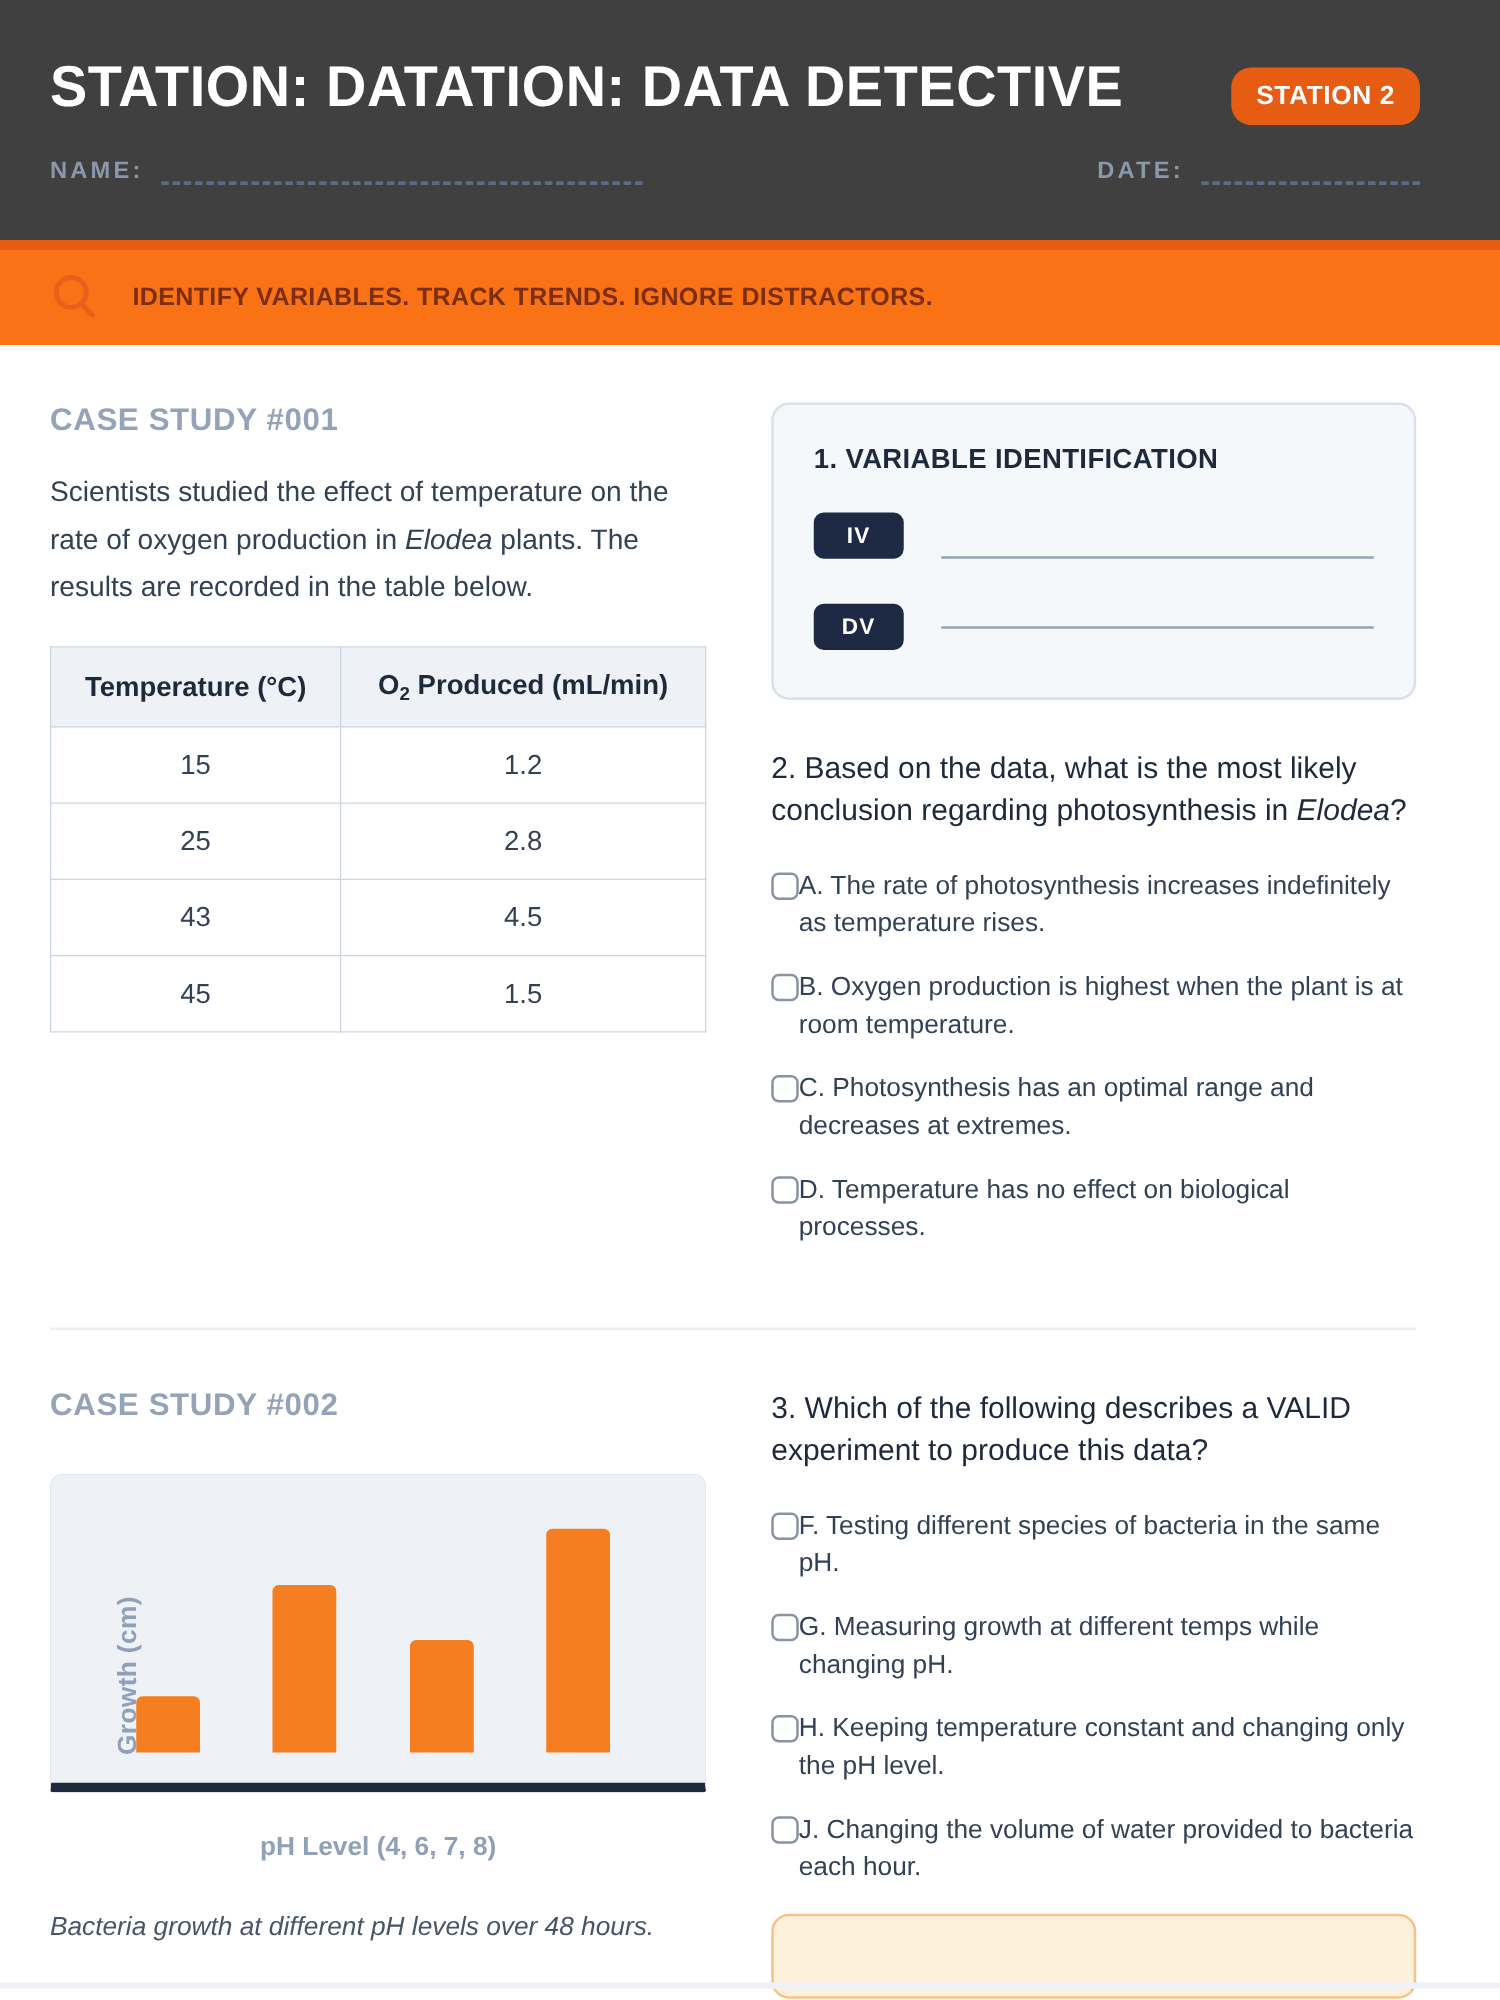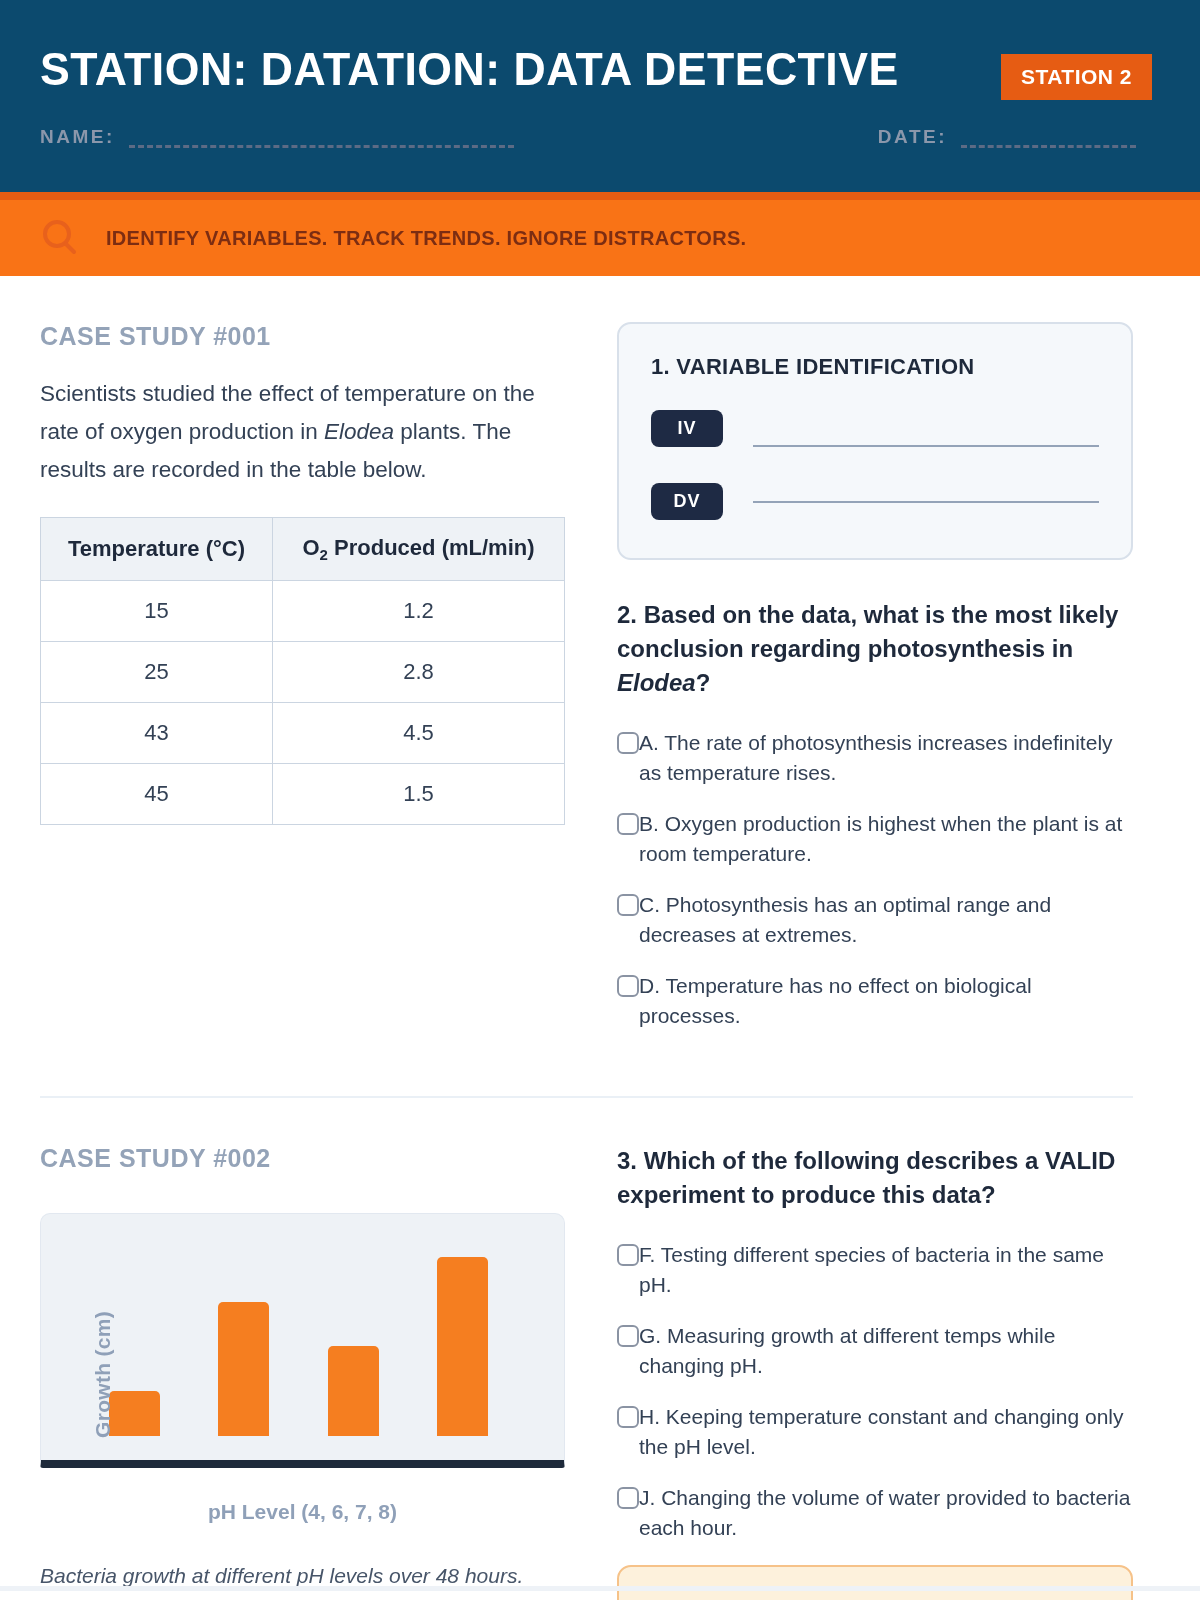--- a/index.html
+++ b/index.html
@@ -8,44 +8,44 @@
     font-family: "Liberation Sans", sans-serif;
     background: #ffffff;
     color: #334155;
     position: relative;
     height: 1600px;
     overflow: hidden;
   }
 
   
   .header {
-    background: #0c4a6e;
+    background: #404040;
     height: 192px;
     padding: 0 64px 0 40px;
     position: relative;
   }
   .header h1 {
     position: absolute;
     top: 42px; left: 40px;
     color: #ffffff;
     font-size: 46px;
     font-weight: bold;
     letter-spacing: 0.5px;
     transform: scaleX(0.97);
     transform-origin: left center;
   }
   .station-badge {
     position: absolute;
-    top: 54px; right: 48px;
+    top: 54px; right: 64px;
     background: #E65C13;
     color: #ffffff;
     font-size: 21px;
     font-weight: bold;
     padding: 11px 20px;
-    border-radius: 0;
+    border-radius: 16px;
     letter-spacing: 0.5px;
   }
   .name-date-row {
     position: absolute;
     top: 126px; left: 40px; right: 64px;
     display: flex;
     justify-content: space-between;
     align-items: flex-end;
   }
   .fill-group { display: flex; align-items: flex-end; }
@@ -153,21 +153,21 @@
   .write-line {
     flex: 1;
     margin-left: 30px;
     border-bottom: 2px solid #94A3B8;
     height: 2px;
   }
 
   .question-title {
     color: #1E293B;
     font-size: 24px;
-    font-weight: bold;
+    font-weight: normal;
     line-height: 34px;
   }
   .question-title .it { font-style: italic; }
   .q2-block { margin-top: 38px; }
   .options { margin-top: 28px; }
   .option {
     display: flex;
     align-items: flex-start;
     margin-bottom: 21px;
   }

